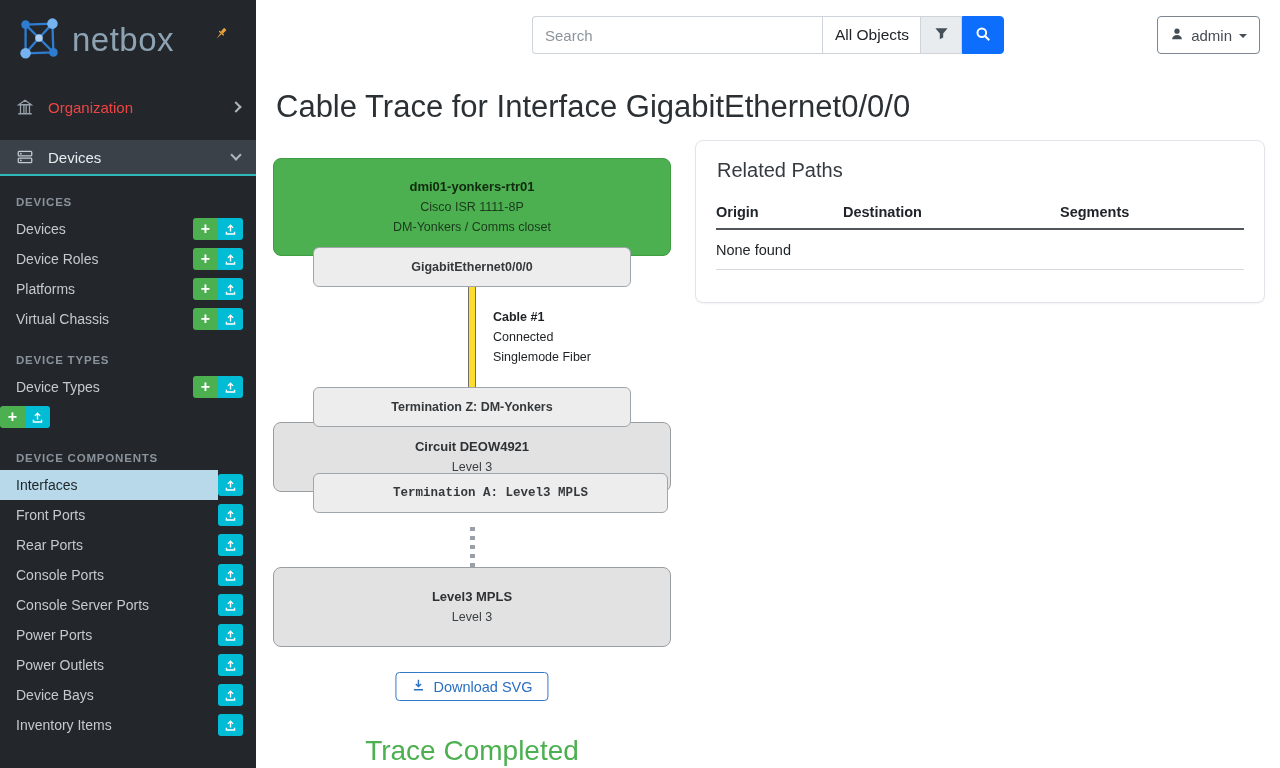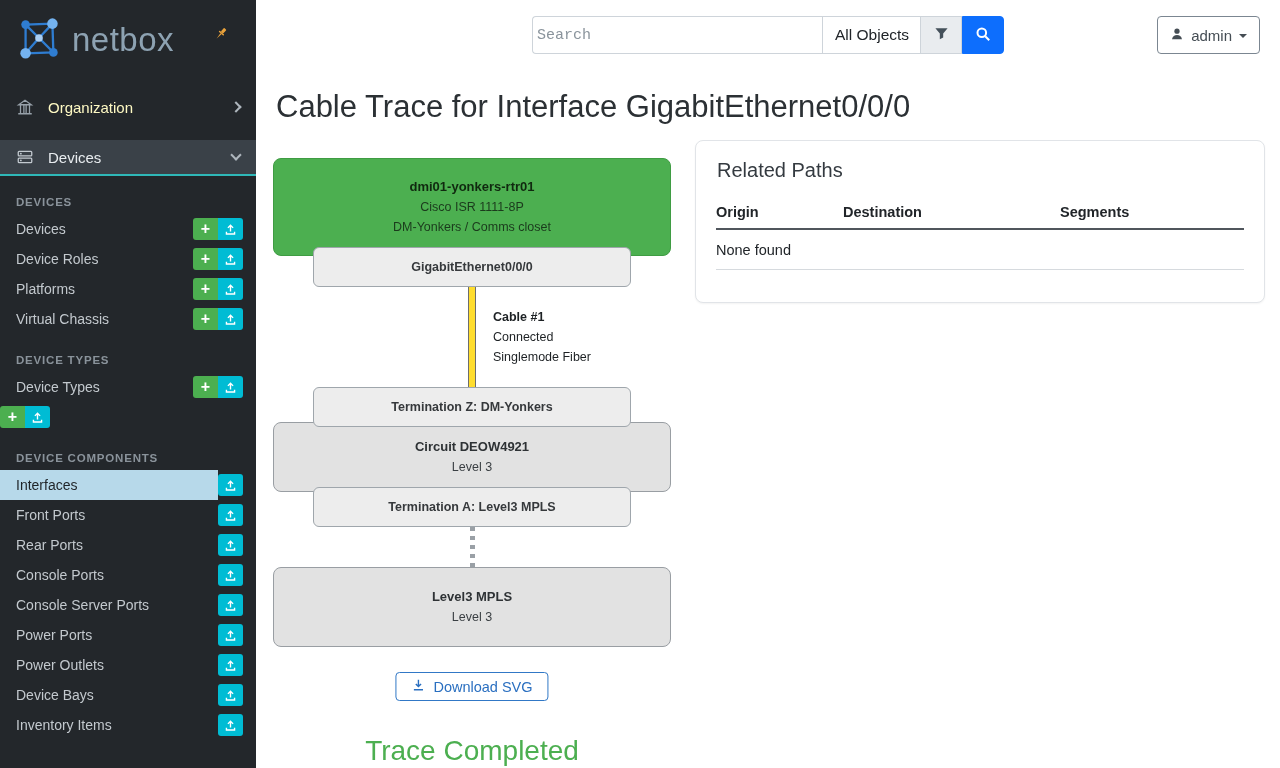--- a/index.html
+++ b/index.html
@@ -6,21 +6,21 @@
   html,body { margin:0; padding:0; width:1280px; height:768px; overflow:hidden;
               font-family:"Liberation Sans", sans-serif; background:#fff; }
 
   
   .sidebar { position:fixed; left:0; top:0; width:256px; height:768px; background:#23272b; }
   .brand-row { position:relative; display:flex; align-items:center; height:80px; padding:0 16px; }
   .brand-text { font-size:33px; color:#8da2b2; margin-left:10px; letter-spacing:.5px; }
   .pin { position:absolute; right:26px; top:26px; }
 
   .nav-group { display:flex; align-items:center; height:36px; padding:0 16px;
-               color:#fef9c3; font-size:15px; cursor:pointer; margin-top:9px; }
+               color:#ef4444; font-size:15px; cursor:pointer; margin-top:9px; }
   .nav-group + .nav-group { margin-top:15px; }
   .nav-group.active { background:#3a4148; border-bottom:2px solid #2fb8b8; color:#e8ecef; }
   .gicon { width:20px; height:20px; margin-right:12px; display:flex; align-items:center; }
   .chev { margin-left:auto; width:8px; height:8px; border-right:2px solid #aeb6bd;
           border-bottom:2px solid #aeb6bd; }
   .chev.right { transform:rotate(-45deg); }
   .chev.down  { transform:rotate(45deg); margin-top:-4px; }
 
   .side-section { margin-top:16px; }
   .section-title { padding:0 16px; height:20px; line-height:20px; font-size:11.5px; font-weight:bold;
@@ -35,22 +35,22 @@
   .sbtn.add { background:#4caf50; border-radius:3px 0 0 3px; color:#fff; font-size:16px;
               font-weight:bold; line-height:1; }
   .sbtn.import { background:#00bcd4; border-radius:0 3px 3px 0; }
   .sbtn.import.solo { border-radius:3px; }
 
   
   .main { position:absolute; left:256px; top:0; width:1024px; height:768px; background:#fff; }
 
   .search-wrap { position:absolute; left:276px; top:16px; display:flex; height:38px; }
   .search-input { width:290px; height:38px; border:1px solid #ced4da; border-right:none;
-                  border-radius:4px 0 0 4px; padding:0 4px; font-size:15px; color:#212529;
-                  outline:none; font-family:Liberation Mono, monospace; }
+                  border-radius:4px 0 0 4px; padding:0 12px; font-size:15px; color:#212529;
+                  outline:none; font-family:Liberation Sans, sans-serif; }
   .search-input::placeholder { color:#8a949c; }
   .scope { width:99px; border:1px solid #ced4da; display:flex; align-items:center;
            padding-left:12px; font-size:15.5px; color:#212529; background:#fff; cursor:pointer; }
   .filter-btn { width:41px; background:#e9ecef; border:1px solid #ced4da; border-left:none;
                 display:flex; align-items:center; justify-content:center; cursor:pointer; }
   .search-btn { width:42px; background:#0d6efd; border:1px solid #0d6efd;
                 border-radius:0 4px 4px 0; display:flex; align-items:center; justify-content:center;
                 cursor:pointer; }
 
   .user-btn { position:absolute; right:20px; top:16px; height:38px; min-width:100px;
@@ -68,21 +68,21 @@
   .node, .tbox { position:absolute; display:flex; flex-direction:column; align-items:center;
                  justify-content:center; text-align:center; }
   .device-node { left:0; top:0; width:398px; height:98px; background:#4caf50;
                  border:1px solid #3f9c43; border-radius:8px; z-index:1; }
   .device-node .nm { font-size:13px; font-weight:bold; color:#10290f; line-height:20px; }
   .device-node .sub { font-size:12.5px; color:#1b3a1c; line-height:20px; }
   .tbox { background:#ededed; border:1px solid #9fa6ac; border-radius:6px; font-size:12.5px;
           font-weight:bold; color:#36393c; z-index:3; }
   .iface-box { left:40px; top:89px; width:318px; height:40px; }
   .termz-box  { left:40px; top:229px; width:318px; height:40px; }
-  .terma-box  { left:40px; top:329px; width:318px; height:40px; }
+  .terma-box  { left:40px; top:315px; width:355px; height:40px;font-family:Liberation Mono, monospace; }
   .bigbox { position:absolute; background:#e2e2e2; border:1px solid #999ea3; border-radius:8px;
             z-index:2; display:flex; flex-direction:column; align-items:center; justify-content:center; }
   .circuit-box { left:0; top:264px; width:398px; height:70px; }
   .farend-box  { left:0; top:409px; width:398px; height:80px; }
   .bigbox .nm { font-size:13px; font-weight:bold; color:#2e3235; line-height:20px; }
   .bigbox .sub { font-size:12.5px; color:#3a3f43; line-height:20px; }
 
   .cable-line { position:absolute; left:195px; top:129px; width:8px; height:100px;
                 background:#ffdd2e; border-left:1px solid #6d6d6d; border-right:1px solid #6d6d6d;
                 z-index:1; }

